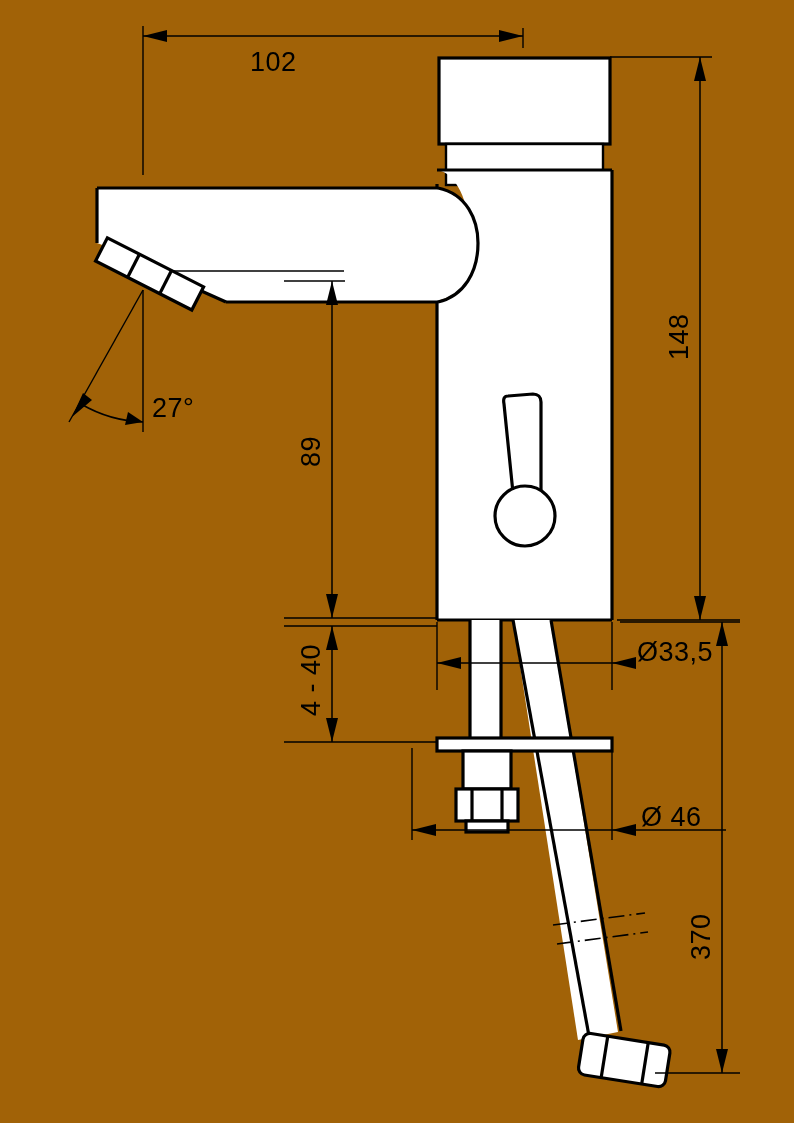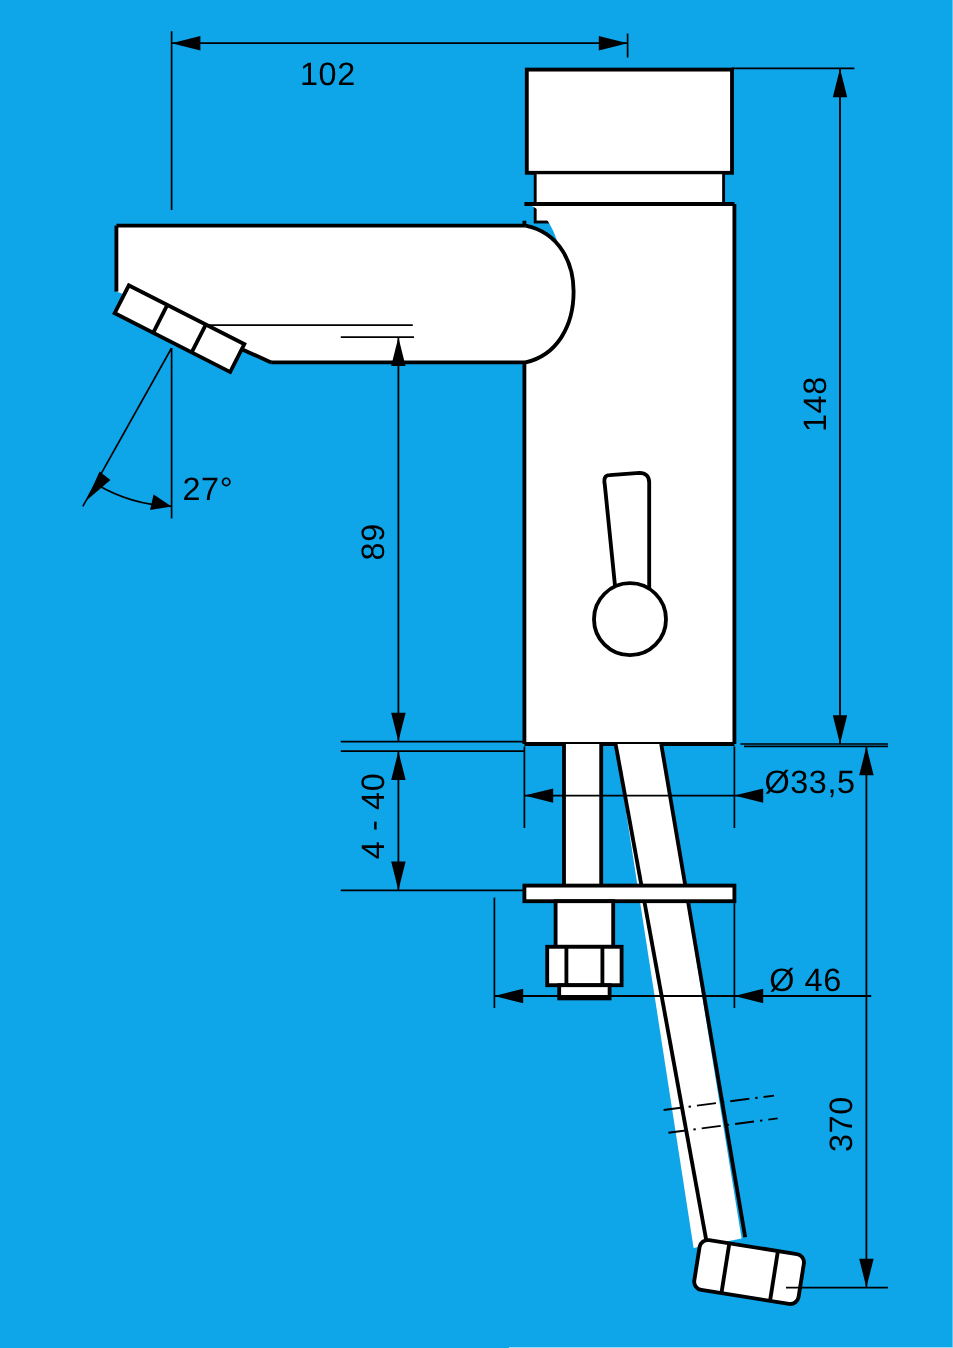--- a/index.html
+++ b/index.html
@@ -8,21 +8,21 @@
     padding: 0;
     background: #ffffff;
   }
   body {
     font-family: "Liberation Sans", sans-serif;
   }
   #drawing-root {
     position: relative;
     width: 794px;
     height: 1123px;
-    background: #0ea5e9;
+    background: #a16207;
     overflow: hidden;
     text-decoration: underline;
   }
   svg#tech-drawing {
     display: block;
     width: 794px;
     height: 1123px;
   }
   .outline {
     fill: none;

